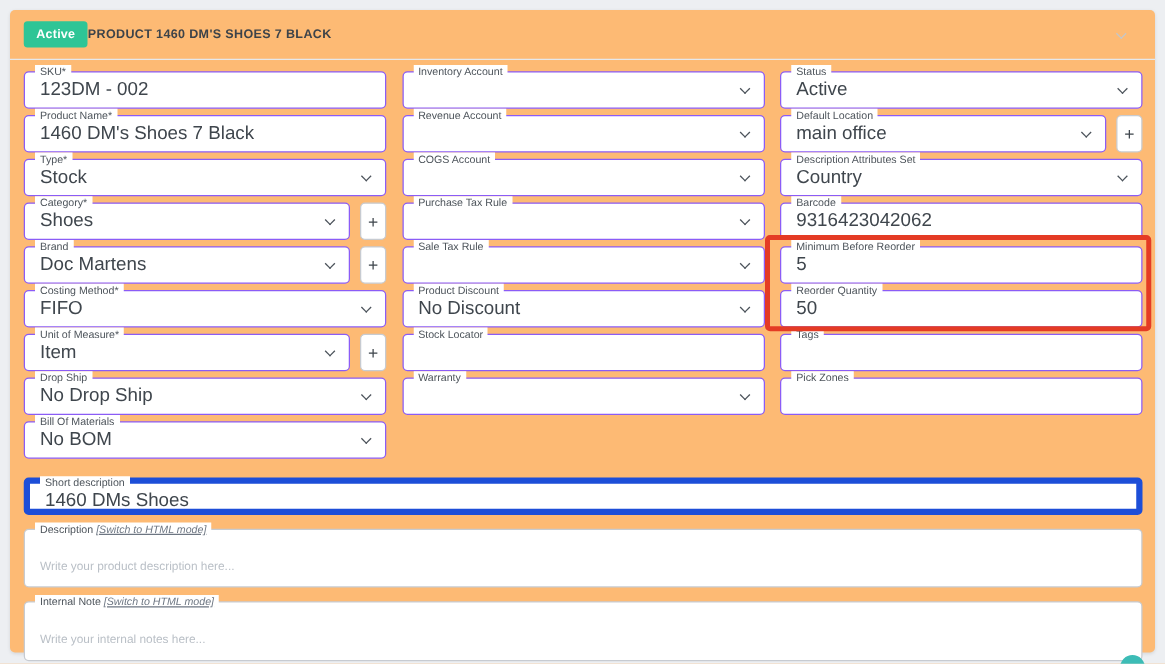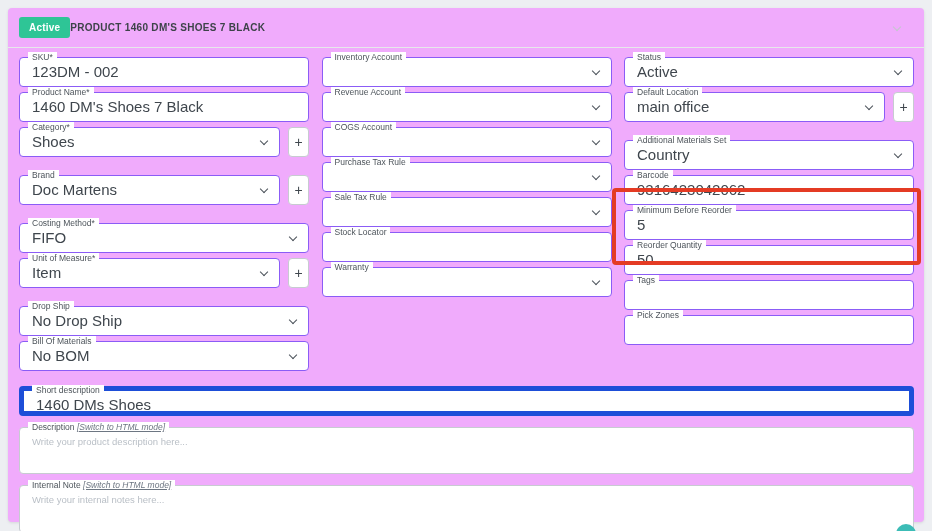--- a/index.html
+++ b/index.html
@@ -3,21 +3,21 @@
 <meta charset="utf-8">
 <style>
   * { box-sizing: border-box; margin: 0; padding: 0; }
   html, body { width: 932px; height: 531px; overflow: hidden; }
   body { font-family: "Liberation Sans", sans-serif; background: #edeff2; }
 
   .page { position: relative; width: 932px; height: 531px; }
 
   .card {
     position: absolute; left: 8px; top: 8px; width: 916px; height: 514px;
-    background: #f0abfc; border-radius: 4px;
+    background: #fdba74; border-radius: 4px;
     box-shadow: 0 1px 3px rgba(0,0,0,0.10);
   }
 
   .card-header {
     height: 40px; display: flex; align-items: center;
     padding: 0 14px 0 11px; border-bottom: 1px solid #e6e8ea; position: relative;
   }
   .badge {
     background: #2ec596; color: #fff; font-size: 10px; font-weight: bold;
     padding: 5px 10px; border-radius: 3px; letter-spacing: 0.2px;
@@ -34,21 +34,21 @@
 
   .form { position: relative; padding: 9px 10px 0 11px; }
 
   .cols { position: relative; display: flex; justify-content: space-between; }
   .col { width: 290px; }
 
   .field {
     position: relative; height: 30px; border: 1px solid #8b5cf6;
     border-radius: 4px; background: #fff; margin-bottom: 5px;
   }
-  .row { display: flex; gap: 8px; margin-bottom: 18px; }
+  .row { display: flex; gap: 8px; margin-bottom: 5px; }
   .row .field { flex: 1; margin-bottom: 0; }
   .add-btn {
     width: 21px; height: 30px; border: 1px solid #c7cbd1; border-radius: 4px;
     background: #fff; font-size: 14px; color: #3f464d; line-height: 1;
     display: flex; align-items: center; justify-content: center; cursor: pointer;
     font-family: "Liberation Sans", sans-serif;
   }
   .flabel {
     position: absolute; top: -6px; left: 8px; background: #fff; padding: 0 4px;
     font-size: 8.5px; line-height: 11px; color: #4d545b; white-space: nowrap;
@@ -74,21 +74,21 @@
   }
 
   .ta {
     position: relative; border: 1px solid #c7cbd1; border-radius: 4px;
     background: #fff;
   }
   .ta-description { margin-top: 11px; height: 47px; }
   .ta-internal { margin-top: 11px; height: 48px; }
   .mode-link { color: #6d7682; text-decoration: underline; cursor: pointer; font-size: 8.5px; font-style: italic; }
   .placeholder {
-    position: absolute; left: 12px; top: 8px; font-size: 9.5px; color: #b9bfc6;
+    position: absolute; left: 12px; top: 24px; font-size: 9.5px; color: #b9bfc6;
   }
 
   .fab {
     position: absolute; left: 896px; top: 524px; width: 20px; height: 20px;
     border-radius: 50%; background: #3cbcb6; cursor: pointer;
   }
 </style>
 </head>
 <body>
 
@@ -107,20 +107,25 @@
       <div class="cols">
         <div class="col" id="col-left">
             <div class="field">
               <span class="flabel">SKU*</span>
               <span class="fvalue">123DM - 002</span>
             </div>
             <div class="field">
               <span class="flabel">Product Name*</span>
               <span class="fvalue">1460 DM's Shoes  7 Black</span>
             </div>
+            <div class="field">
+              <span class="flabel">Type*</span>
+              <span class="fvalue">Stock</span>
+              <i class="caret"></i>
+            </div>
             <div class="row">
               <div class="field">
                 <span class="flabel">Category*</span>
                 <span class="fvalue">Shoes</span>
                 <i class="caret"></i>
               </div>
               <button class="add-btn">+</button>
             </div>
             <div class="row">
               <div class="field">
@@ -174,20 +179,25 @@
               <span class="flabel">Purchase Tax Rule</span>
               <span class="fvalue"></span>
               <i class="caret"></i>
             </div>
             <div class="field">
               <span class="flabel">Sale Tax Rule</span>
               <span class="fvalue"></span>
               <i class="caret"></i>
             </div>
             <div class="field">
+              <span class="flabel">Product Discount</span>
+              <span class="fvalue">No Discount</span>
+              <i class="caret"></i>
+            </div>
+            <div class="field">
               <span class="flabel">Stock Locator</span>
               <span class="fvalue"></span>
             </div>
             <div class="field">
               <span class="flabel">Warranty</span>
               <span class="fvalue"></span>
               <i class="caret"></i>
             </div>
           </div>
         <div class="col" id="col-right">
@@ -198,21 +208,21 @@
             </div>
             <div class="row">
               <div class="field">
                 <span class="flabel">Default Location</span>
                 <span class="fvalue">main office</span>
                 <i class="caret"></i>
               </div>
               <button class="add-btn">+</button>
             </div>
             <div class="field">
-              <span class="flabel">Additional Materials Set</span>
+              <span class="flabel">Description Attributes Set</span>
               <span class="fvalue">Country</span>
               <i class="caret"></i>
             </div>
             <div class="field">
               <span class="flabel">Barcode</span>
               <span class="fvalue">9316423042062</span>
             </div>
             <div class="field">
               <span class="flabel">Minimum Before Reorder</span>
               <span class="fvalue">5</span>

